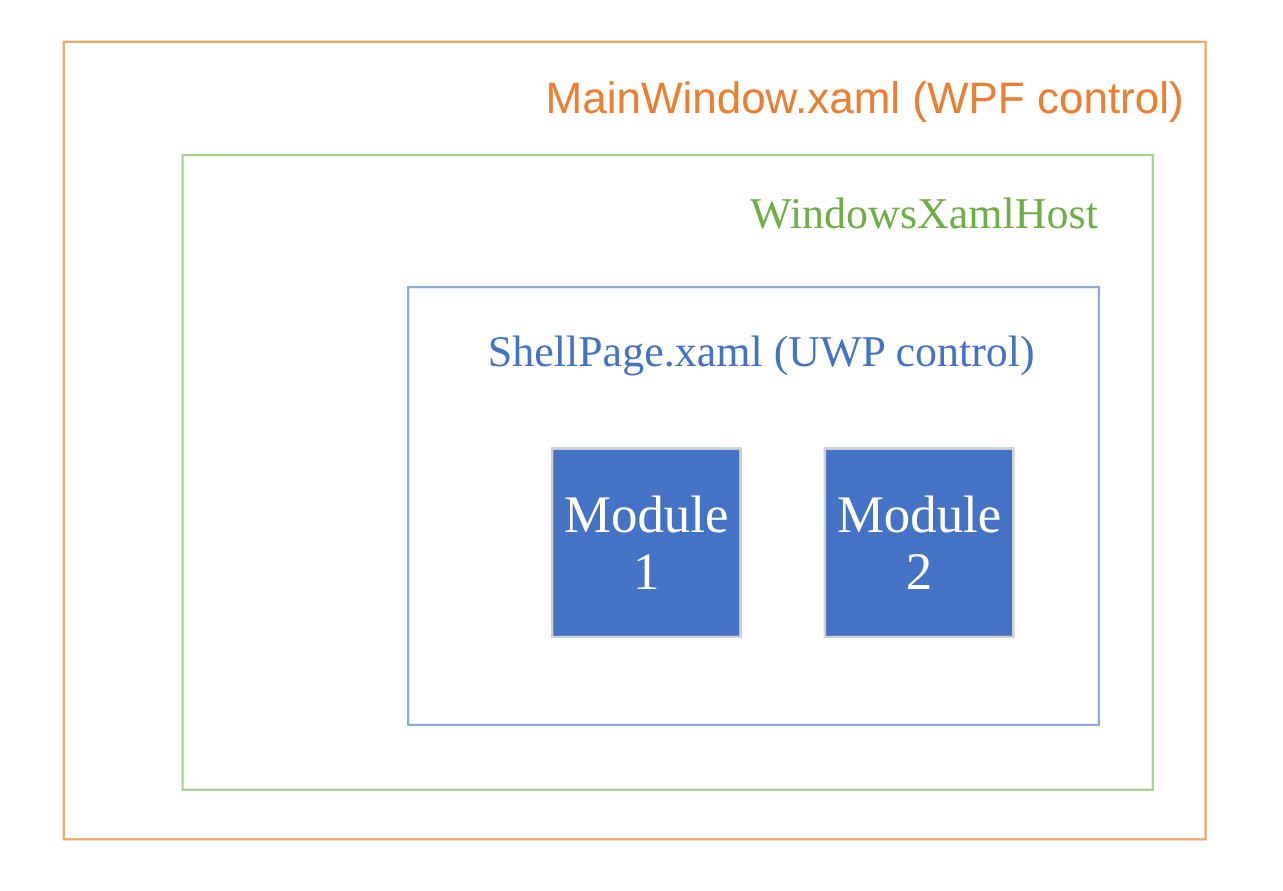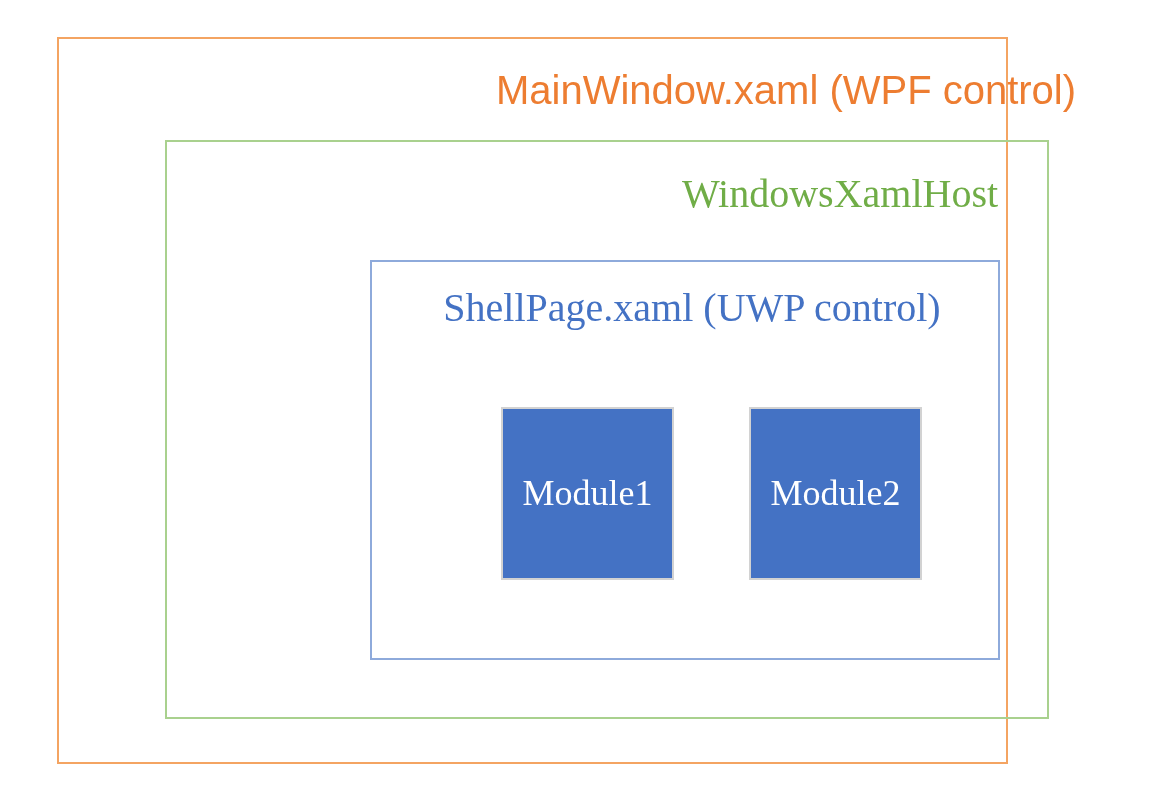--- a/index.html
+++ b/index.html
@@ -16,21 +16,21 @@
     overflow: hidden;
   }
   .box {
     position: absolute;
     box-sizing: border-box;
     background: transparent;
   }
   .outer-box {
     left: 57px;
     top: 37px;
-    width: 951px;
+    width: 1040px;
     height: 727px;
     border: 2px solid var(--outer-border, #F4A462);
   }
   .host-box {
     left: 106px;
     top: 101px;
     width: 884px;
     height: 579px;
     border: 2px solid var(--host-border, #A9D18E);
     font-family: Liberation Serif, serif;
@@ -55,39 +55,39 @@
     width: 700px;
     color: var(--title-text, #ED7D31);
   }
   .host-label {
     top: 30px;
     left: 423px;
     width: 500px;
     color: var(--host-text, #70AD47);
   }
   .shell-label {
-    top: 24px;
+    top: 36px;
     left: 40px;
     width: 560px;
     color: var(--shell-text, #4472C4);
   }
   .module-box {
     position: absolute;
     box-sizing: border-box;
     top: 145px;
     width: 173px;
     height: 173px;
     background: var(--module-fill, #4472C4);
     border: 2px solid var(--module-border, #D2D2D2);
     color: var(--module-text, #FFFFFF);
     display: flex;
-    flex-direction: row;
+    flex-direction: column;
     align-items: center;
     justify-content: center;
-    font-size: 36px;
+    font-size: 48px;
     line-height: 51px;
     text-align: left;
   }
   .module-1 { left: 129px; }
   .module-2 { left: 377px; }
 </style>
 </head>
 <body>
 
 <div class="canvas">

